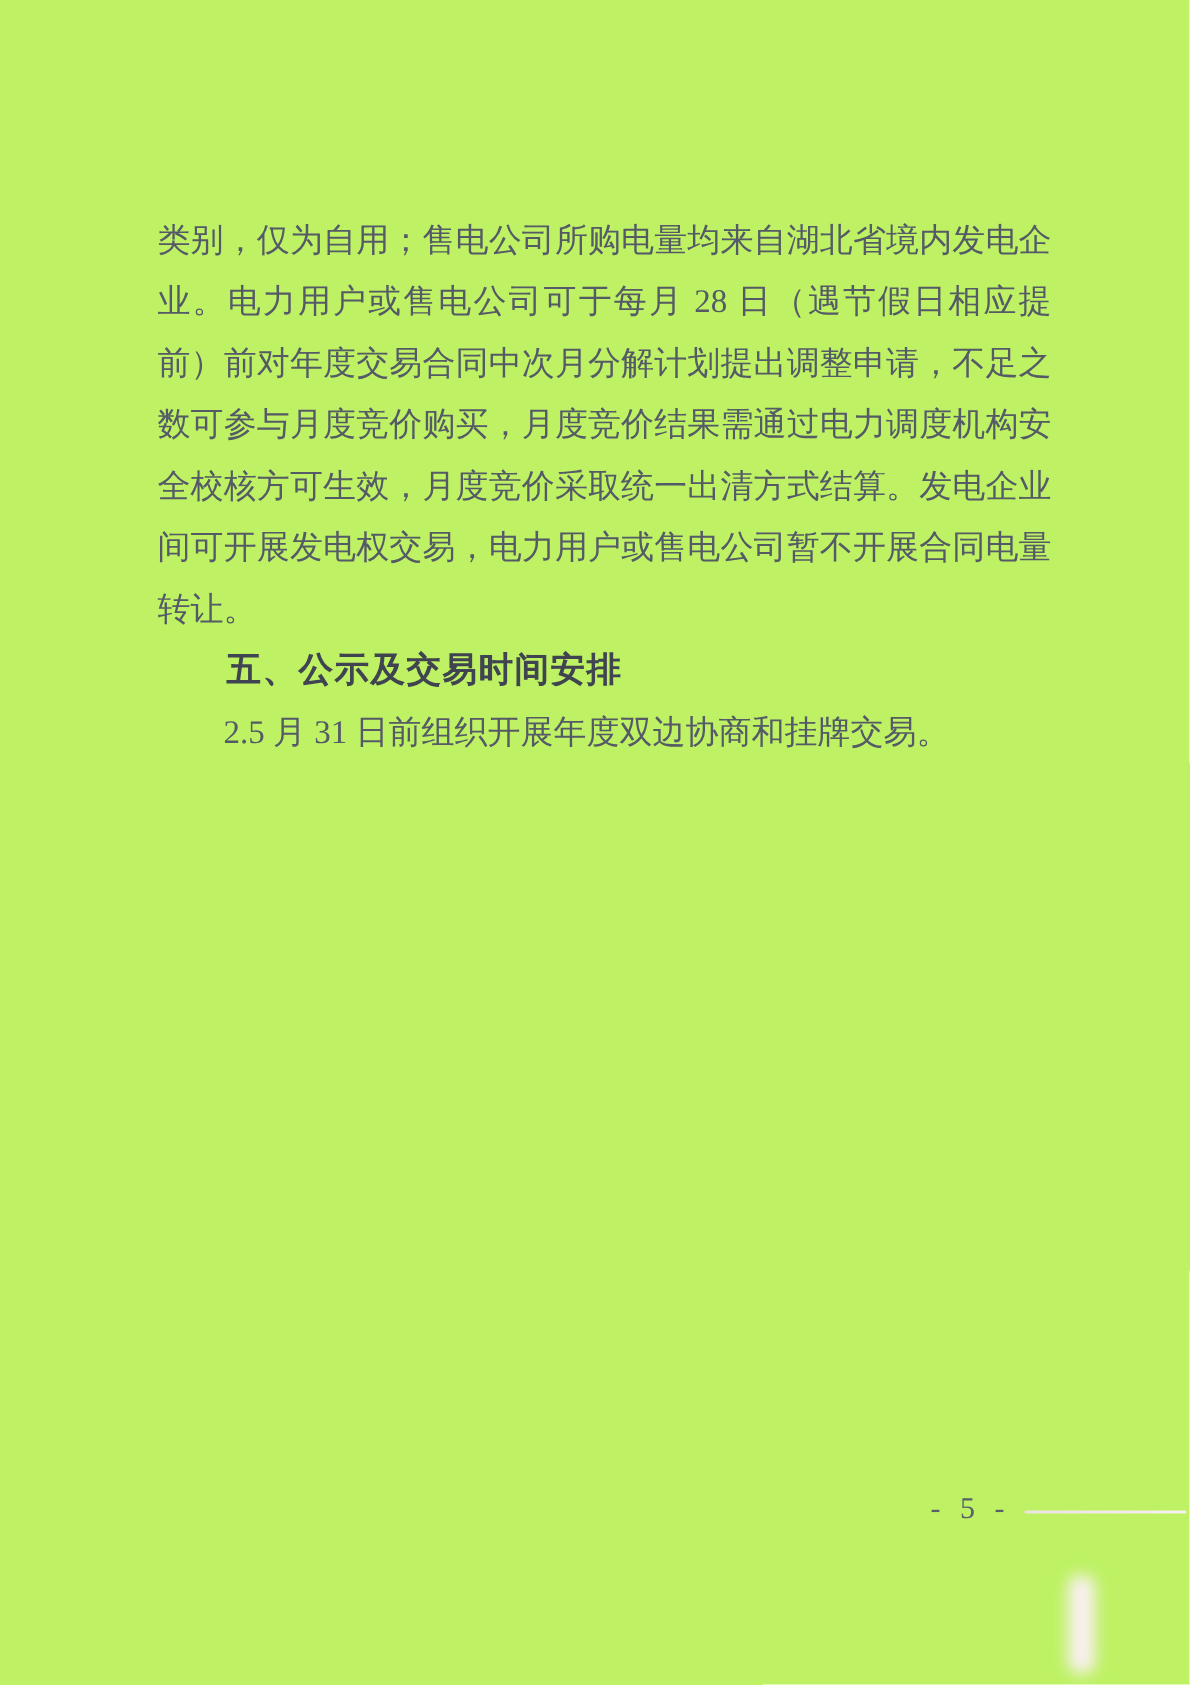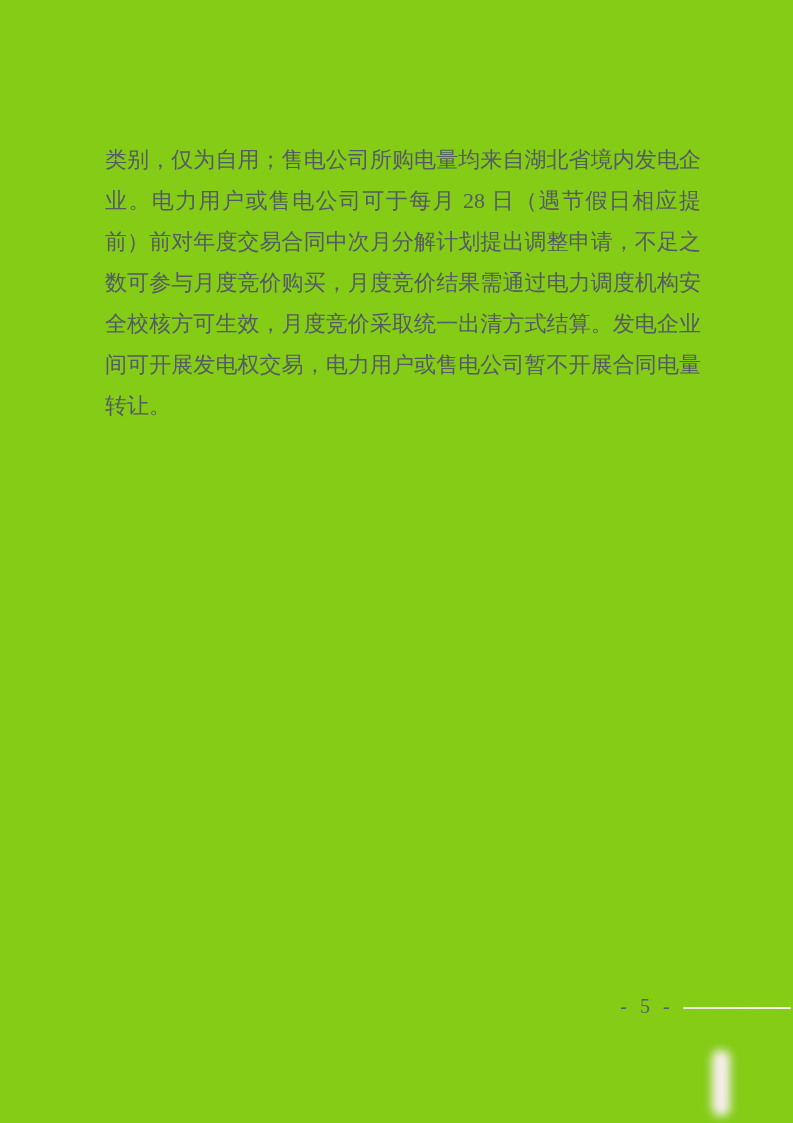--- a/index.html
+++ b/index.html
@@ -5,21 +5,21 @@
   html, body {
     margin: 0;
     padding: 0;
     background: #ffffff;
     font-family: "Liberation Serif", "DejaVu Serif", serif;
   }
   .page {
     position: relative;
     width: 793px;
     height: 1123px;
-    background: #84cc16;
+    background: #bef264;
     overflow: hidden;
   }
   .content {
     position: absolute;
     top: 139px;
     left: 105px;
     width: 596px;
     color: #545a66;
     font-size: 22px;
     line-height: 41px;
@@ -71,19 +71,21 @@
     filter: blur(5px);
     border-radius: 8px;
   }
 </style>
 </head>
 <body>
 
 <div class="page">
   <div class="content">
     <p class="para no-indent">类别，仅为自用；售电公司所购电量均来自湖北省境内发电企业。电力用户或售电公司可于每月 28 日（遇节假日相应提前）前对年度交易合同中次月分解计划提出调整申请，不足之数可参与月度竞价购买，月度竞价结果需通过电力调度机构安全校核方可生效，月度竞价采取统一出清方式结算。发电企业间可开展发电权交易，电力用户或售电公司暂不开展合同电量转让。</p>
+    <h2 class="section-heading">五、公示及交易时间安排</h2>
+    <p class="para">2.5 月 31 日前组织开展年度双边协商和挂牌交易。</p>
 
   </div>
 
   <span class="page-number">- 5 -</span>
   <div class="footer-scan-line"></div>
   <div class="scan-smudge"></div>
 </div>
 
 </body></html>

